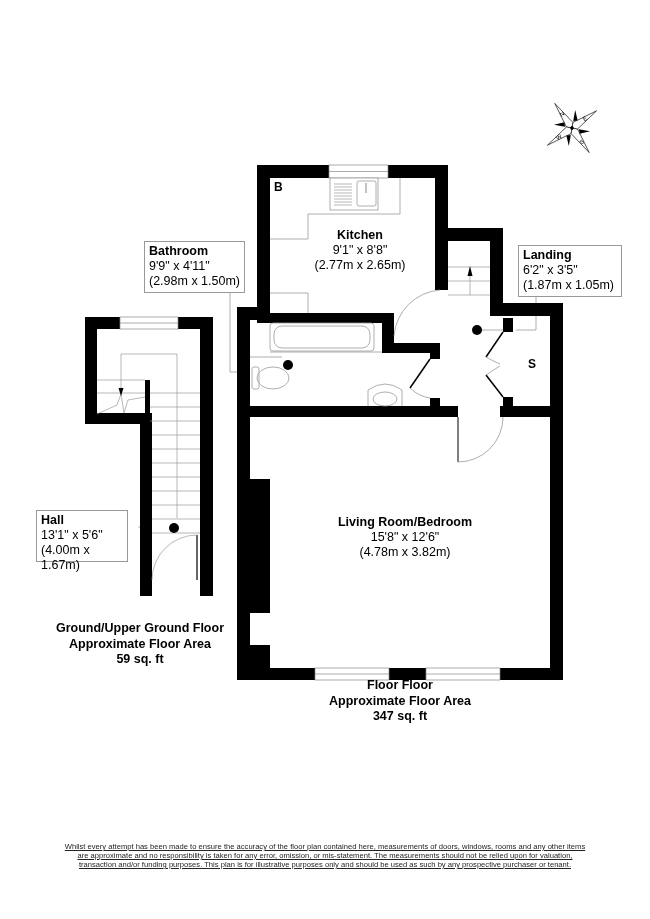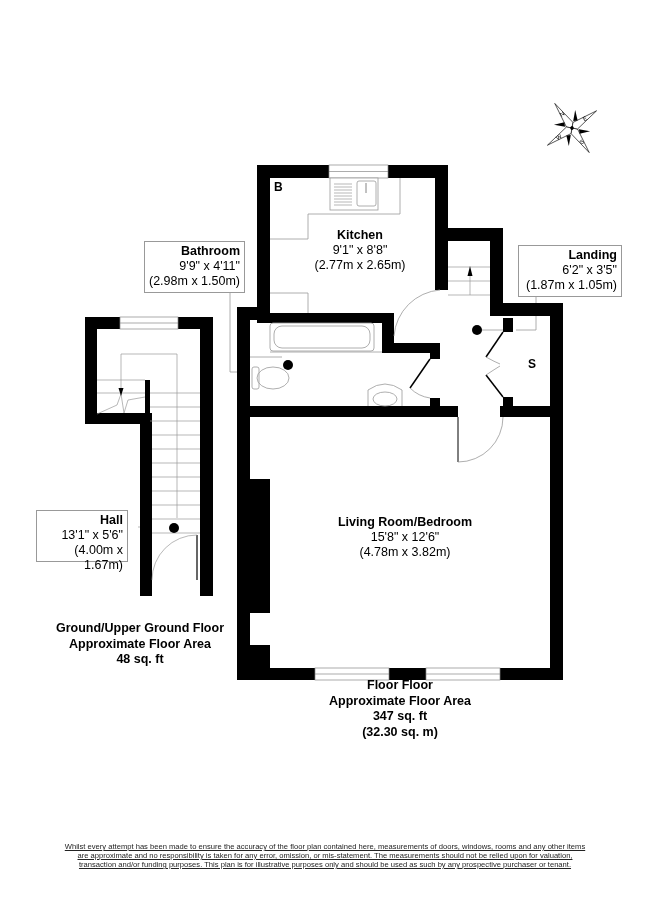--- a/index.html
+++ b/index.html
@@ -1,18 +1,18 @@
 <!DOCTYPE html>
 <html><head>
   <meta charset="utf-8">
   <style>
     html, body { margin: 0; padding: 0; background: #ffffff; }
     body { width: 650px; height: 919px; position: relative; overflow: hidden; font-family: "Liberation Sans", sans-serif; color: #000; }
     .plan { position: absolute; left: 0; top: 0; width: 650px; height: 919px; }
-    .label-box { position: absolute; background: #fff; border: 1px solid #999; text-align: right; font-size: 12.5px; line-height: 15px; padding: 2px 4px; box-sizing: border-box; }
+    .label-box { position: absolute; background: #fff; border: 1px solid #999; text-align: left; font-size: 12.5px; line-height: 15px; padding: 2px 4px; box-sizing: border-box; }
     .room-label { position: absolute; text-align: center; font-size: 12.5px; line-height: 15px; }
     .room-name { font-weight: bold; display: block; }
     .room-dim { display: block; }
     .area-block { position: absolute; text-align: center; font-weight: bold; font-size: 12.5px; line-height: 15.5px; }
     .area-block span { display: block; }
     .footer { position: absolute; left: 60px; width: 530px; top: 842px; text-align: center; }
     .footer-title { font-weight: bold; font-size: 11.5px; line-height: 13px; display: block; }
     .footer-text { font-size: 7.6px; line-height: 9px; display: block; color: #222; text-decoration: underline; }
     .marker { position: absolute; font-weight: bold; font-size: 12px; }
   </style>
@@ -222,25 +222,24 @@
 
 <div class="room-label" style="left:320px; top:515px; width:170px;">
   <span class="room-name">Living Room/Bedroom</span>
   <span class="room-dim">15'8" x 12'6"</span>
   <span class="room-dim">(4.78m x 3.82m)</span>
 </div>
 
 <div class="area-block" style="left:30px; top:621px; width:220px;">
   <span>Ground/Upper Ground Floor</span>
   <span>Approximate Floor Area</span>
-  <span>48 sq. ft</span>
+  <span>59 sq. ft</span>
 </div>
 
 <div class="area-block" style="left:300px; top:678px; width:200px;">
   <span>Floor Floor</span>
   <span>Approximate Floor Area</span>
   <span>347 sq. ft</span>
-  <span>(32.30 sq. m)</span>
 </div>
 
 <div class="footer">
   <span class="footer-text">Whilst every attempt has been made to ensure the accuracy of the floor plan contained here, measurements of doors, windows, rooms and any other items are approximate and no responsibility is taken for any error, omission, or mis-statement. The measurements should not be relied upon for valuation, transaction and/or funding purposes. This plan is for illustrative purposes only and should be used as such by any prospective purchaser or tenant.</span>
 </div>
 
 </body></html>

